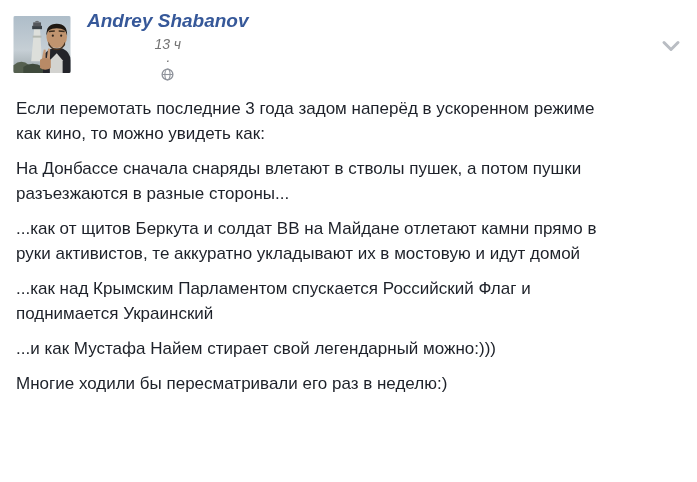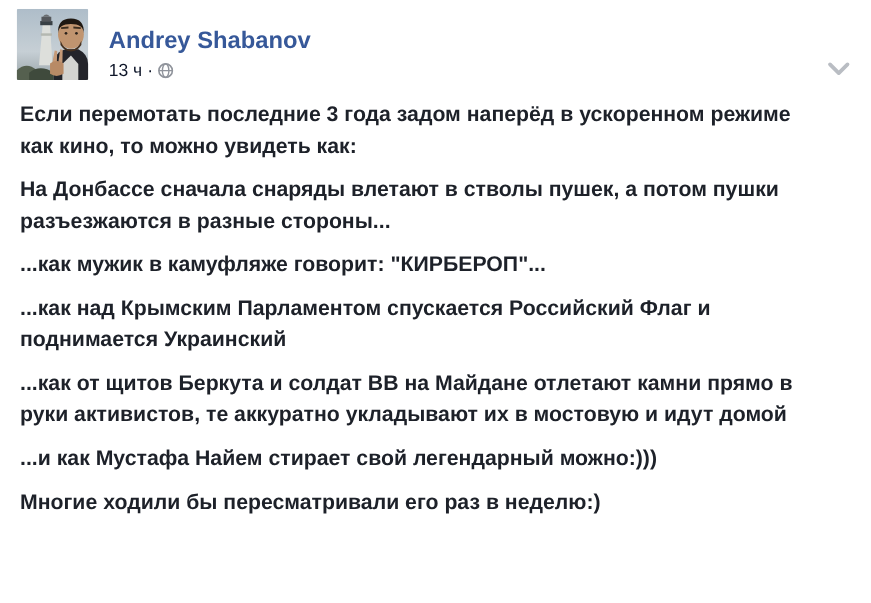--- a/index.html
+++ b/index.html
@@ -14,22 +14,23 @@
     font-family: "Liberation Sans", "DejaVu Sans", sans-serif;
   }
   .post {
     position: relative;
     width: 697px;
     height: 482px;
     background: #ffffff;
   }
   .post-header {
     display: flex;
-    align-items: flex-end;
+    align-items: center;
     padding: 7px 14px 0 13px;
+    font-style: italic;
   }
   .avatar {
     width: 58px;
     height: 57px;
     border-radius: 2px;
     overflow: hidden;
     flex: 0 0 auto;
     cursor: pointer;
   }
   .avatar svg { display: block; }
@@ -42,23 +43,24 @@
     font-size: 19px;
     font-weight: bold;
     line-height: 22px;
     text-decoration: none;
     cursor: pointer;
   }
   .sub-line {
     margin-top: 4px;
     display: flex;
     align-items: center;
-    color: #0f172a;
+    color: #737373;
     font-size: 14px;
     line-height: 16px;
+    flex-direction: column;
   }
   .sub-line .sep {
     margin: 0 4px;
   }
   .globe-icon svg { display: block; }
   .menu-chevron {
     margin-left: auto;
     margin-top: 4px;
     padding: 2px;
     cursor: pointer;
@@ -66,21 +68,20 @@
   .menu-chevron svg { display: block; }
   .post-body {
     padding: 15px 16px 0 16px;
     color: #1d2129;
     font-size: 17px;
     line-height: 25px;
   }
   .post-body p {
     margin: 0 0 10px 0;
     white-space: pre-line;
-    font-weight: bold;
   }
 </style>
 </head>
 <body>
 
 <div class="post">
 
   <div class="post-header">
 
     <div class="avatar">
@@ -141,22 +142,21 @@
       </svg>
     </div>
 
   </div>
 
   <div class="post-body">
     <p>Если перемотать последние 3 года задом наперёд в ускоренном режиме
 как кино, то можно увидеть как:</p>
     <p>На Донбассе сначала снаряды влетают в стволы пушек, а потом пушки
 разъезжаются в разные стороны...</p>
-    <p>...как мужик в камуфляже говорит: "КИРБЕРОП"...</p>
+    <p>...как от щитов Беркута и солдат ВВ на Майдане отлетают камни прямо в
+руки активистов, те аккуратно укладывают их в мостовую и идут домой</p>
     <p>...как над Крымским Парламентом спускается Российский Флаг и
 поднимается Украинский</p>
-    <p>...как от щитов Беркута и солдат ВВ на Майдане отлетают камни прямо в
-руки активистов, те аккуратно укладывают их в мостовую и идут домой</p>
     <p>...и как Мустафа Найем стирает свой легендарный можно:)))</p>
     <p>Многие ходили бы пересматривали его раз в неделю:)</p>
   </div>
 
 </div>
 
 </body></html>

